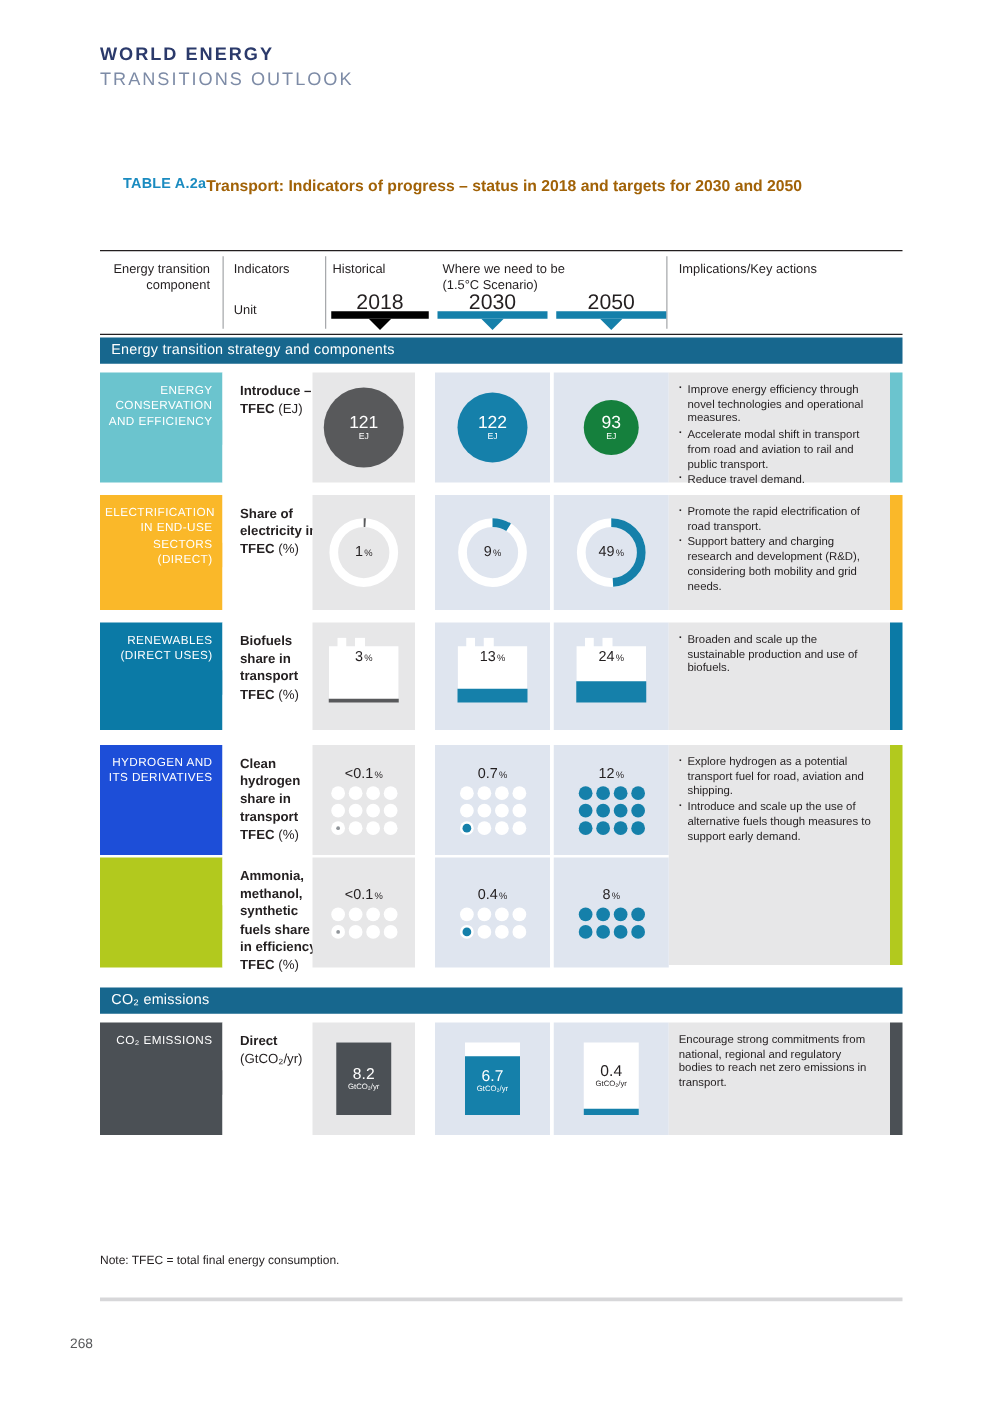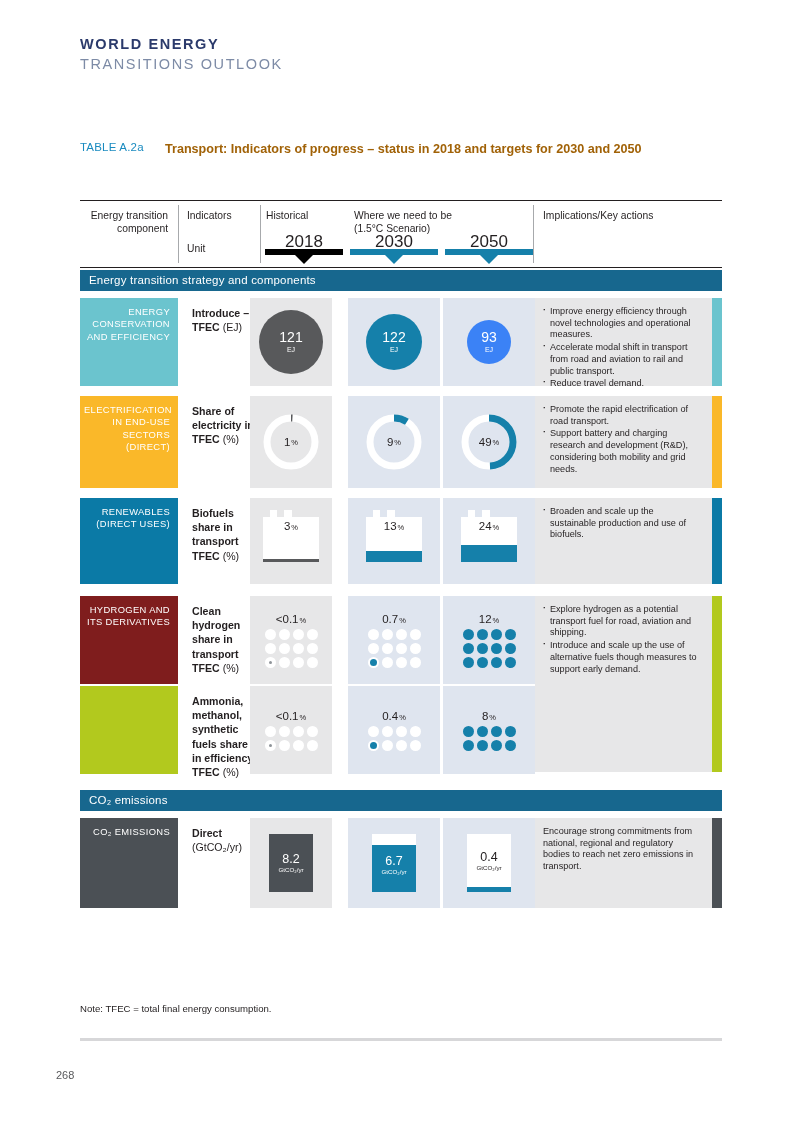--- a/index.html
+++ b/index.html
@@ -20,22 +20,22 @@
     color: #2b3a6b; line-height: 20px;
   }
   #masthead .line2 {
     font-size: 14.5px; font-weight: normal; letter-spacing: 1.6px;
     color: #7d8ba6; line-height: 20px;
   }
 
   
   #caption { position:absolute; left:80px; top:140px; width:640px; }
   #caption .tbl-no {
-    color:#1a8bc0; font-weight:normal; font-size:11.5px; letter-spacing:.2px;
-    display:inline-block; vertical-align:top; width:85px; padding-top:1px;
+    color:#1a8bc0; font-weight:bold; font-size:11.5px; letter-spacing:.2px;
+    display:inline-block; vertical-align:top; width:85px; padding-top:1px;text-align:right;
   }
   #caption .tbl-title {
     display:inline-block; vertical-align:top; width:545px;
     font-weight:bold; font-size:12.6px; line-height:18px; color:#a16207;
   }
 
   
   .tblwrap { position:absolute; left:0; top:0; width:803px; height:1134px; }
 
   
@@ -215,21 +215,21 @@
     <div class="vcell v2030">
       <div class="circ-wrap">
         <div class="circ" style="width:56px;height:56px;background:#1580aa;">
           <span class="big">122</span>
           <span class="sml">EJ</span>
         </div>
       </div>
     </div>
     <div class="vcell v2050">
       <div class="circ-wrap">
-        <div class="circ" style="width:44px;height:44px;background:#3b82f6;">
+        <div class="circ" style="width:44px;height:44px;background:#15803d;">
           <span class="big">93</span>
           <span class="sml">EJ</span>
         </div>
       </div>
     </div>
 
     <div class="vcell impl">
       <ul>
         <li>Improve energy efficiency through novel technologies and operational measures.</li>
         <li>Accelerate modal shift in transport from road and aviation to rail and public transport.</li>
@@ -347,21 +347,21 @@
 
     <div class="vcell impl">
       <ul>
         <li>Broaden and scale up the sustainable production and use of biofuels.</li>
       </ul>
     </div>
     <div class="strip" style="background:#0b7aa6;"></div>
   </div>
 
   <div class="row" style="top:596px; height:88px;">
-    <div class="cat" style="background:#7f1d1d;">
+    <div class="cat" style="background:#1d4ed8;">
       <span>HYDROGEN AND ITS DERIVATIVES</span>
       <span class="arrow" style="border-left:10px solid #b2c91e;"></span>
     </div>
     <div class="indcell">
       <b>Clean hydrogen share in transport TFEC</b>
       <span class="unit">(%)</span>
     </div>
 
     <div class="vcell v2018">
       <div class="dots-wrap">

